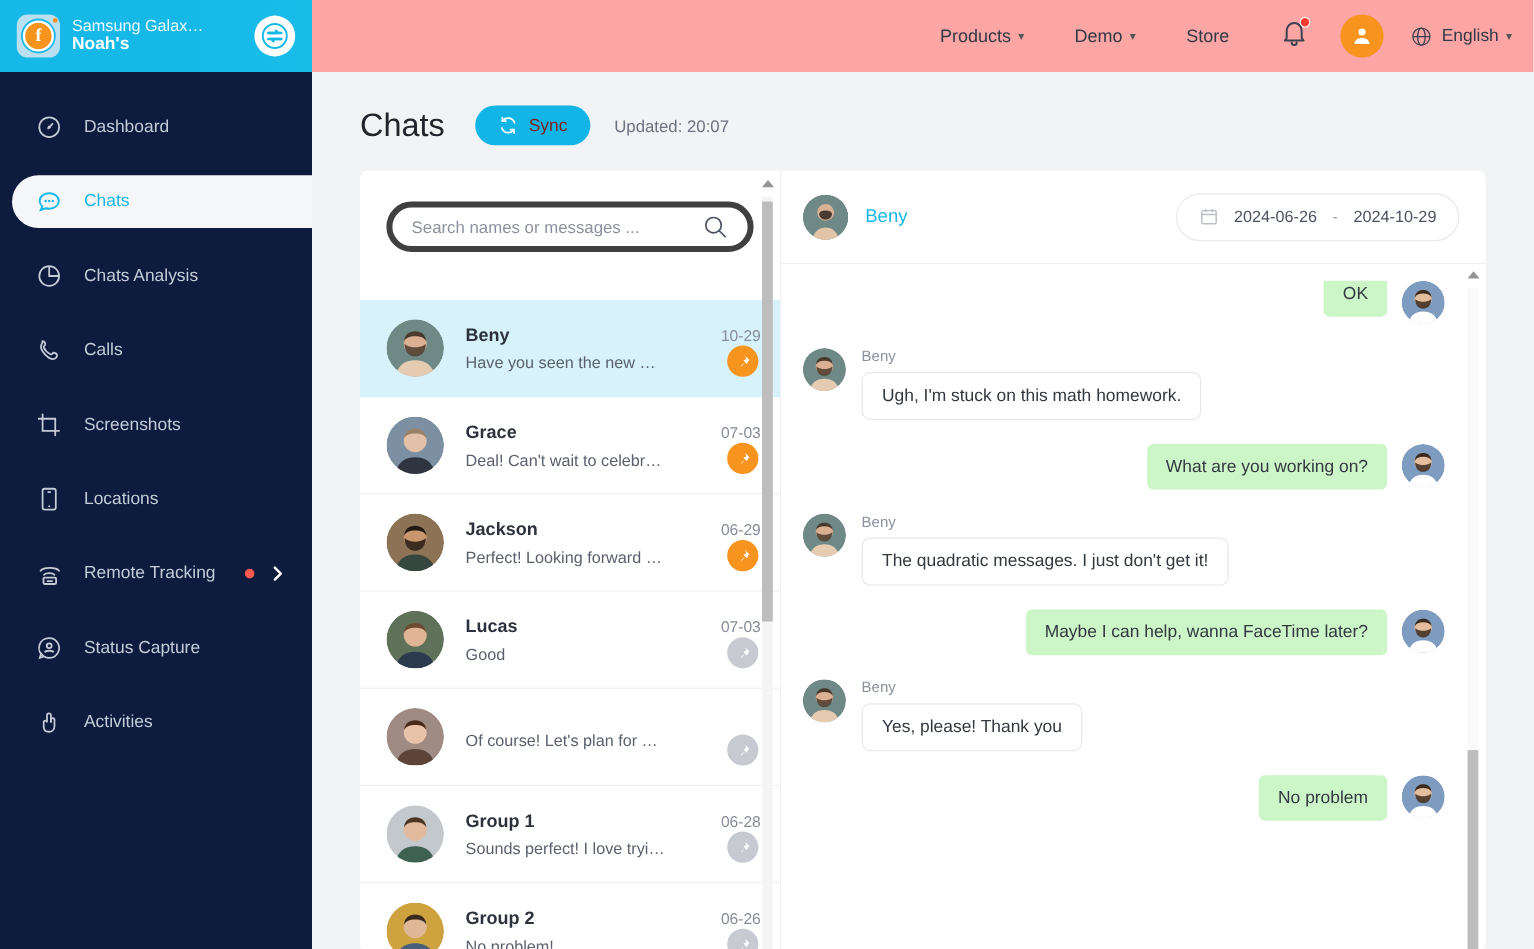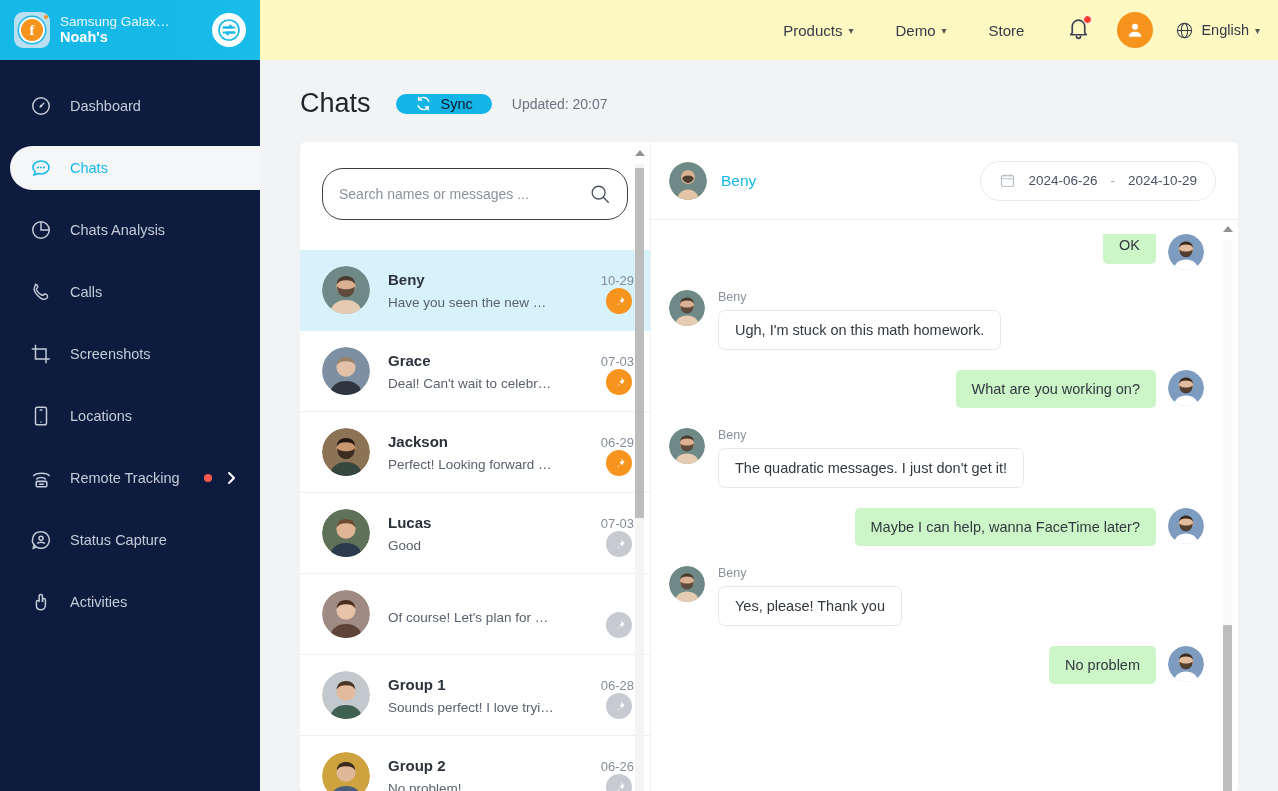--- a/index.html
+++ b/index.html
@@ -79,21 +79,21 @@
     width: 250px;
   }
   .nav-item.active .nav-label { color: #16b8e8; }
   .nav-label { white-space: nowrap; }
   .nav-right { margin-left: auto; display: flex; align-items: center; padding-right: 22px; }
   .red-dot { width: 8px; height: 8px; border-radius: 50%; background: #ff5a52; margin-right: 14px; }
 
   
   .topbar {
     position: absolute; left: 260px; top: 0;
-    width: 1018px; height: 60px; background: #fef9c3;
+    width: 1018px; height: 60px; background: #fca5a5;
     display: flex; align-items: center; justify-content: flex-end;
     padding-right: 18px;
   }
   .top-link {
     color: #333a45; font-size: 15px; margin-right: 42px;
     display: flex; align-items: center; cursor: pointer; white-space: nowrap;
   }
   .caret { margin-left: 6px; font-size: 10px; color: #555; }
   .bell-wrap { position: relative; margin-right: 26px; cursor: pointer; }
   .bell-dot {
@@ -117,37 +117,37 @@
 
   
   .main {
     position: absolute; left: 260px; top: 60px;
     width: 1018px; height: 731px; background: #f2f3f5;
   }
   .page-head { display: flex; align-items: center; padding: 28px 0 0 40px; }
   .page-title { font-size: 27px; color: #21252b; font-weight: normal; }
   .sync-btn {
     display: flex; align-items: center; justify-content: center;
-    background: #12b5e5; color: #0f172a; border: none;
-    border-radius: 19px; height: 20px; padding: 0 19px;
+    background: #12b5e5; color: #7f1d1d; border: none;
+    border-radius: 19px; height: 33px; padding: 0 19px;
     margin-left: 25px; font-size: 14.5px; cursor: pointer;
     font-family: "Liberation Sans", sans-serif;
   }
   .sync-btn svg { margin-right: 9px; }
   .updated { margin-left: 20px; color: #6b7280; font-size: 14px; }
 
   
   .panels { position: absolute; left: 40px; top: 82px; display: flex; }
   .chatlist {
     width: 350px; height: 651px; background: #fff;
     border-radius: 6px 0 0 6px; position: relative; overflow: hidden;
   }
   .search-wrap { padding: 26px 22px 20px 22px; }
   .search-box {
-    position: relative; height: 52px; border: 1px solid #404040;
+    position: relative; height: 42px; border: 5px solid #404040;
     border-radius: 21px; display: flex; align-items: center; padding: 0 16px;
   }
   .search-box input {
     border: none; outline: none; flex: 1; font-size: 14px;
     color: #3b4251; font-family: "Liberation Sans", sans-serif;
     background: transparent;
   }
   .search-box input::placeholder { color: #8b929e; }
 
   .list { position: absolute; top: 108px; left: 0; right: 0; bottom: 0; overflow: hidden; }

